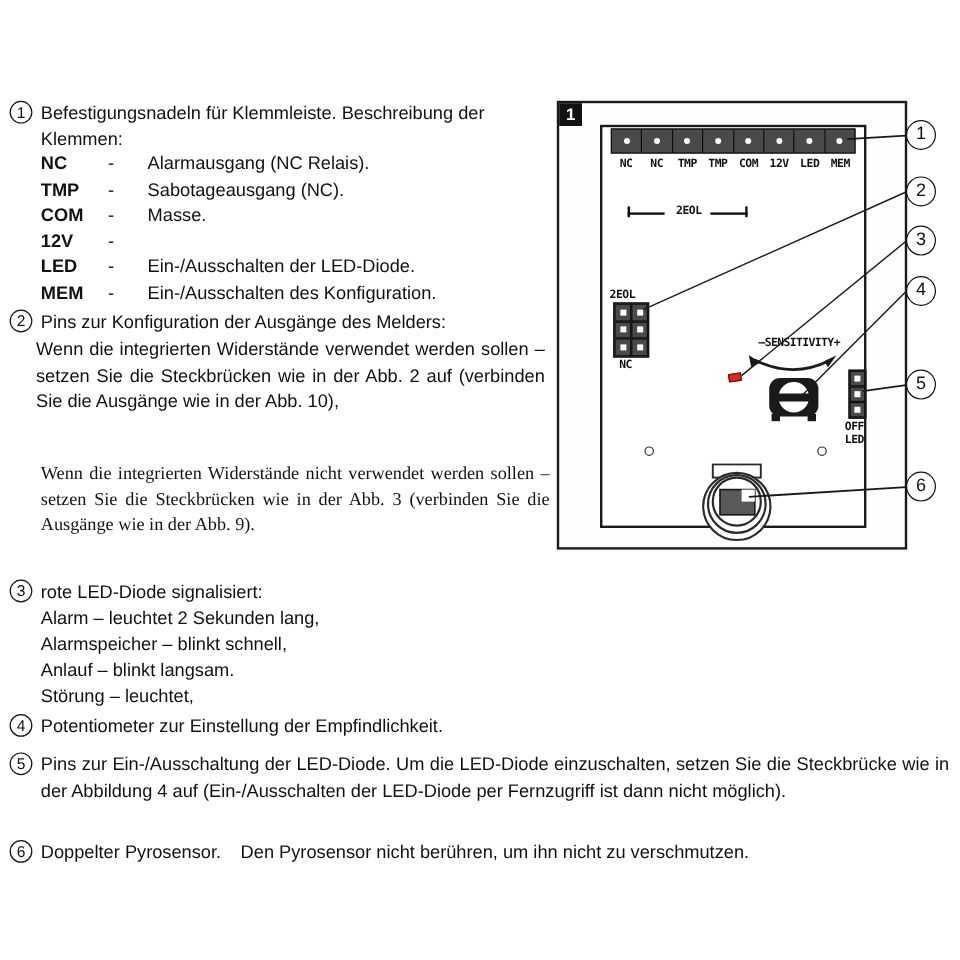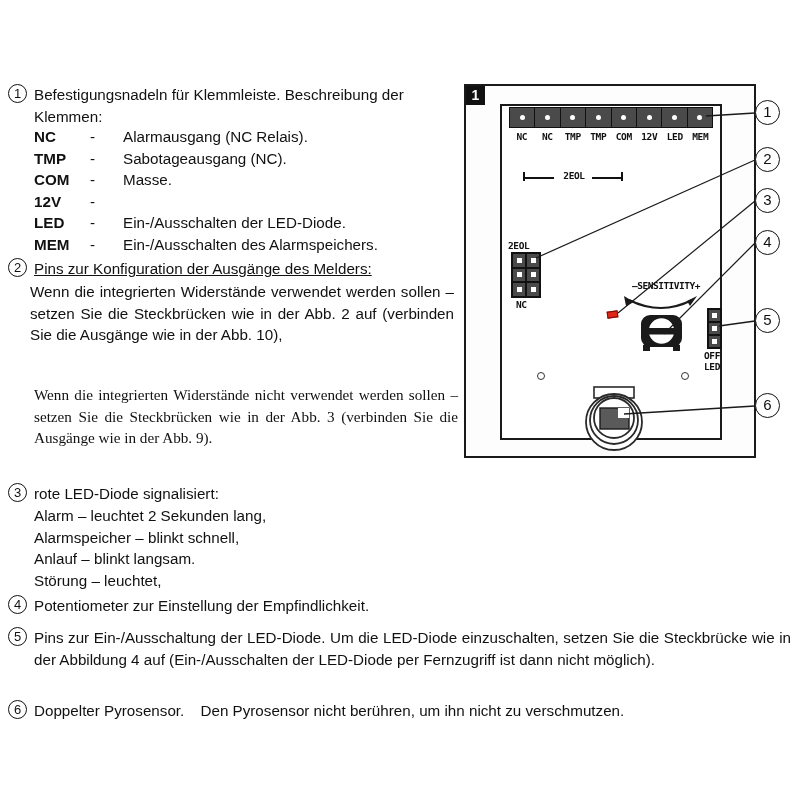--- a/index.html
+++ b/index.html
@@ -389,27 +389,27 @@
       <div class="dash">-</div>
     </div>
     <div class="defrow">
       <div class="key">LED</div>
       <div class="dash">-</div>
       <div class="val">Ein-/Ausschalten der LED-Diode.</div>
     </div>
     <div class="defrow">
       <div class="key">MEM</div>
       <div class="dash">-</div>
-      <div class="val">Ein-/Ausschalten des Alarmspeichers.</div>
+      <div class="val">Ein-/Ausschalten des Konfiguration.</div>
     </div>
   </div>
 
   <div class="item" style="left:8px; top:258px; width:450px;">
     <div class="num">2</div>
-    <div class="body-txt" style="width:420px;text-decoration:underline;">Pins zur Konfiguration der Ausgänge des Melders:</div>
+    <div class="body-txt" style="width:420px;">Pins zur Konfiguration der Ausgänge des Melders:</div>
   </div>
   <div class="body-txt justify sub" style="position:absolute; left:4px; top:281px; width:424px;">Wenn die integrierten Widerstände verwendet werden sollen – setzen Sie die Steckbrücken wie in der Abb. 2 auf (verbinden Sie die Ausgänge wie in der Abb. 10),</div>
   <div class="body-txt justify sub" style="position:absolute; left:8px; top:384px; width:424px;font-family:Liberation Serif, serif;">Wenn die integrierten Widerstände nicht verwendet werden sollen – setzen Sie die Steckbrücken wie in der Abb. 3 (verbinden Sie die Ausgänge wie in der Abb. 9).</div>
 
   <div class="item" style="left:8px; top:483px; width:450px;">
     <div class="num">3</div>
     <div class="body-txt" style="width:420px;">rote LED-Diode signalisiert:</div>
   </div>
   <div style="position:absolute; left:34px; top:505px; width:430px;">
     <div class="body-txt">Alarm – leuchtet 2 Sekunden lang,</div>

